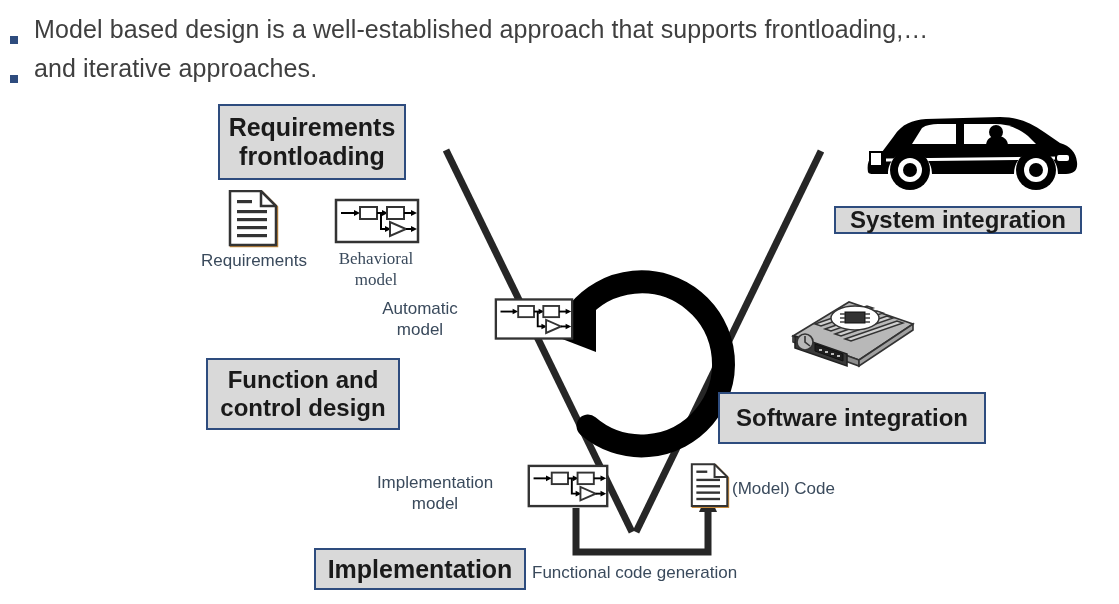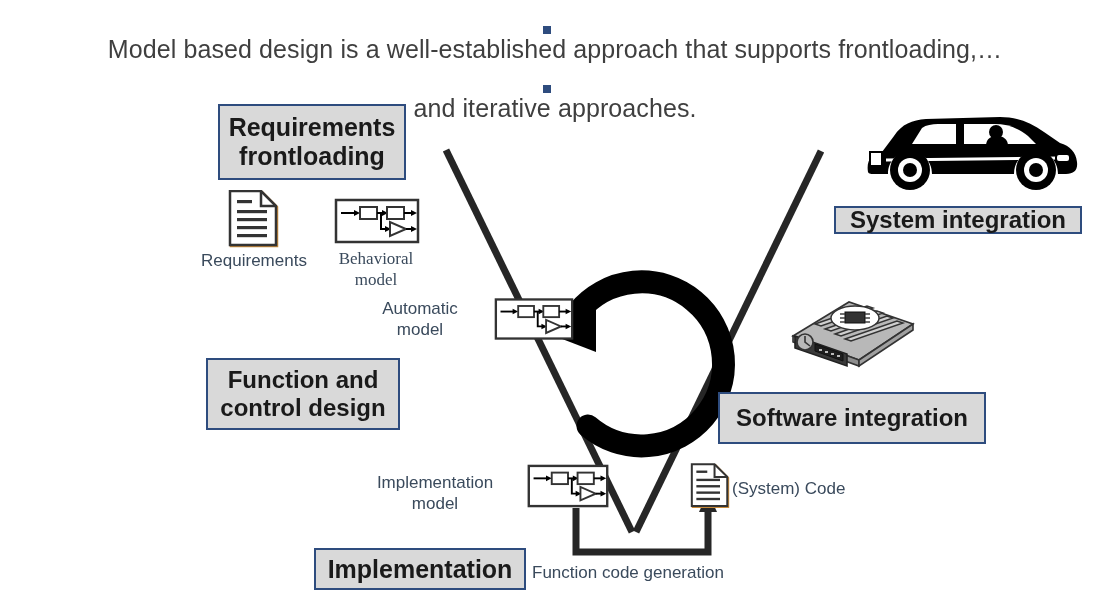--- a/index.html
+++ b/index.html
@@ -21,23 +21,22 @@
 
   
   .bullets {
     position: absolute;
     left: 10px;
     top: 14px;
     width: 1090px;
   }
   .bullet-row {
     display: flex;
-    align-items: center;
+    align-items: flex-end;
     margin-bottom: 9px;
-    flex-direction: column;
   }
   .bullet-marker {
     width: 8px;
     height: 8px;
     background: #2E4C7E;
     margin-top: 12px;
     margin-right: 16px;
     flex: 0 0 auto;
   }
   .bullet-text {
@@ -191,23 +190,23 @@
   </div>
 
   <div class="caption" id="cap-requirements">Requirements</div>
 
   <div class="caption" id="cap-behavioral"><span>Behavioral</span><br><span>model</span></div>
 
   <div class="caption" id="cap-functional"><span>Automatic</span><br><span>model</span></div>
 
   <div class="caption" id="cap-implmodel"><span>Implementation</span><br><span>model</span></div>
 
-  <div class="caption" id="cap-targetcode">(System) Code</div>
-
-  <div class="caption" id="cap-autocode">Function code generation</div>
+  <div class="caption" id="cap-targetcode">(Model) Code</div>
+
+  <div class="caption" id="cap-autocode">Functional code generation</div>
 
   <div class="icon-holder" id="icon-requirements-doc">
     <svg viewBox="0 0 52 58" width="52" height="58">
       <path d="M3 2 H34 L49 17 V56 H3 Z" fill="#ffffff" stroke="#C88A3A" stroke-width="2.5"></path>
       <path d="M2 1 H33 L48 16 V55 H2 Z" fill="#ffffff" stroke="#333333" stroke-width="2.5"></path>
       <path d="M33 1 V16 H48" fill="none" stroke="#333333" stroke-width="2.5"></path>
       <rect x="9" y="10" width="15" height="3.2" fill="#333333"></rect>
       <rect x="9" y="20" width="30" height="3.2" fill="#333333"></rect>
       <rect x="9" y="28" width="30" height="3.2" fill="#333333"></rect>
       <rect x="9" y="36" width="30" height="3.2" fill="#333333"></rect>

